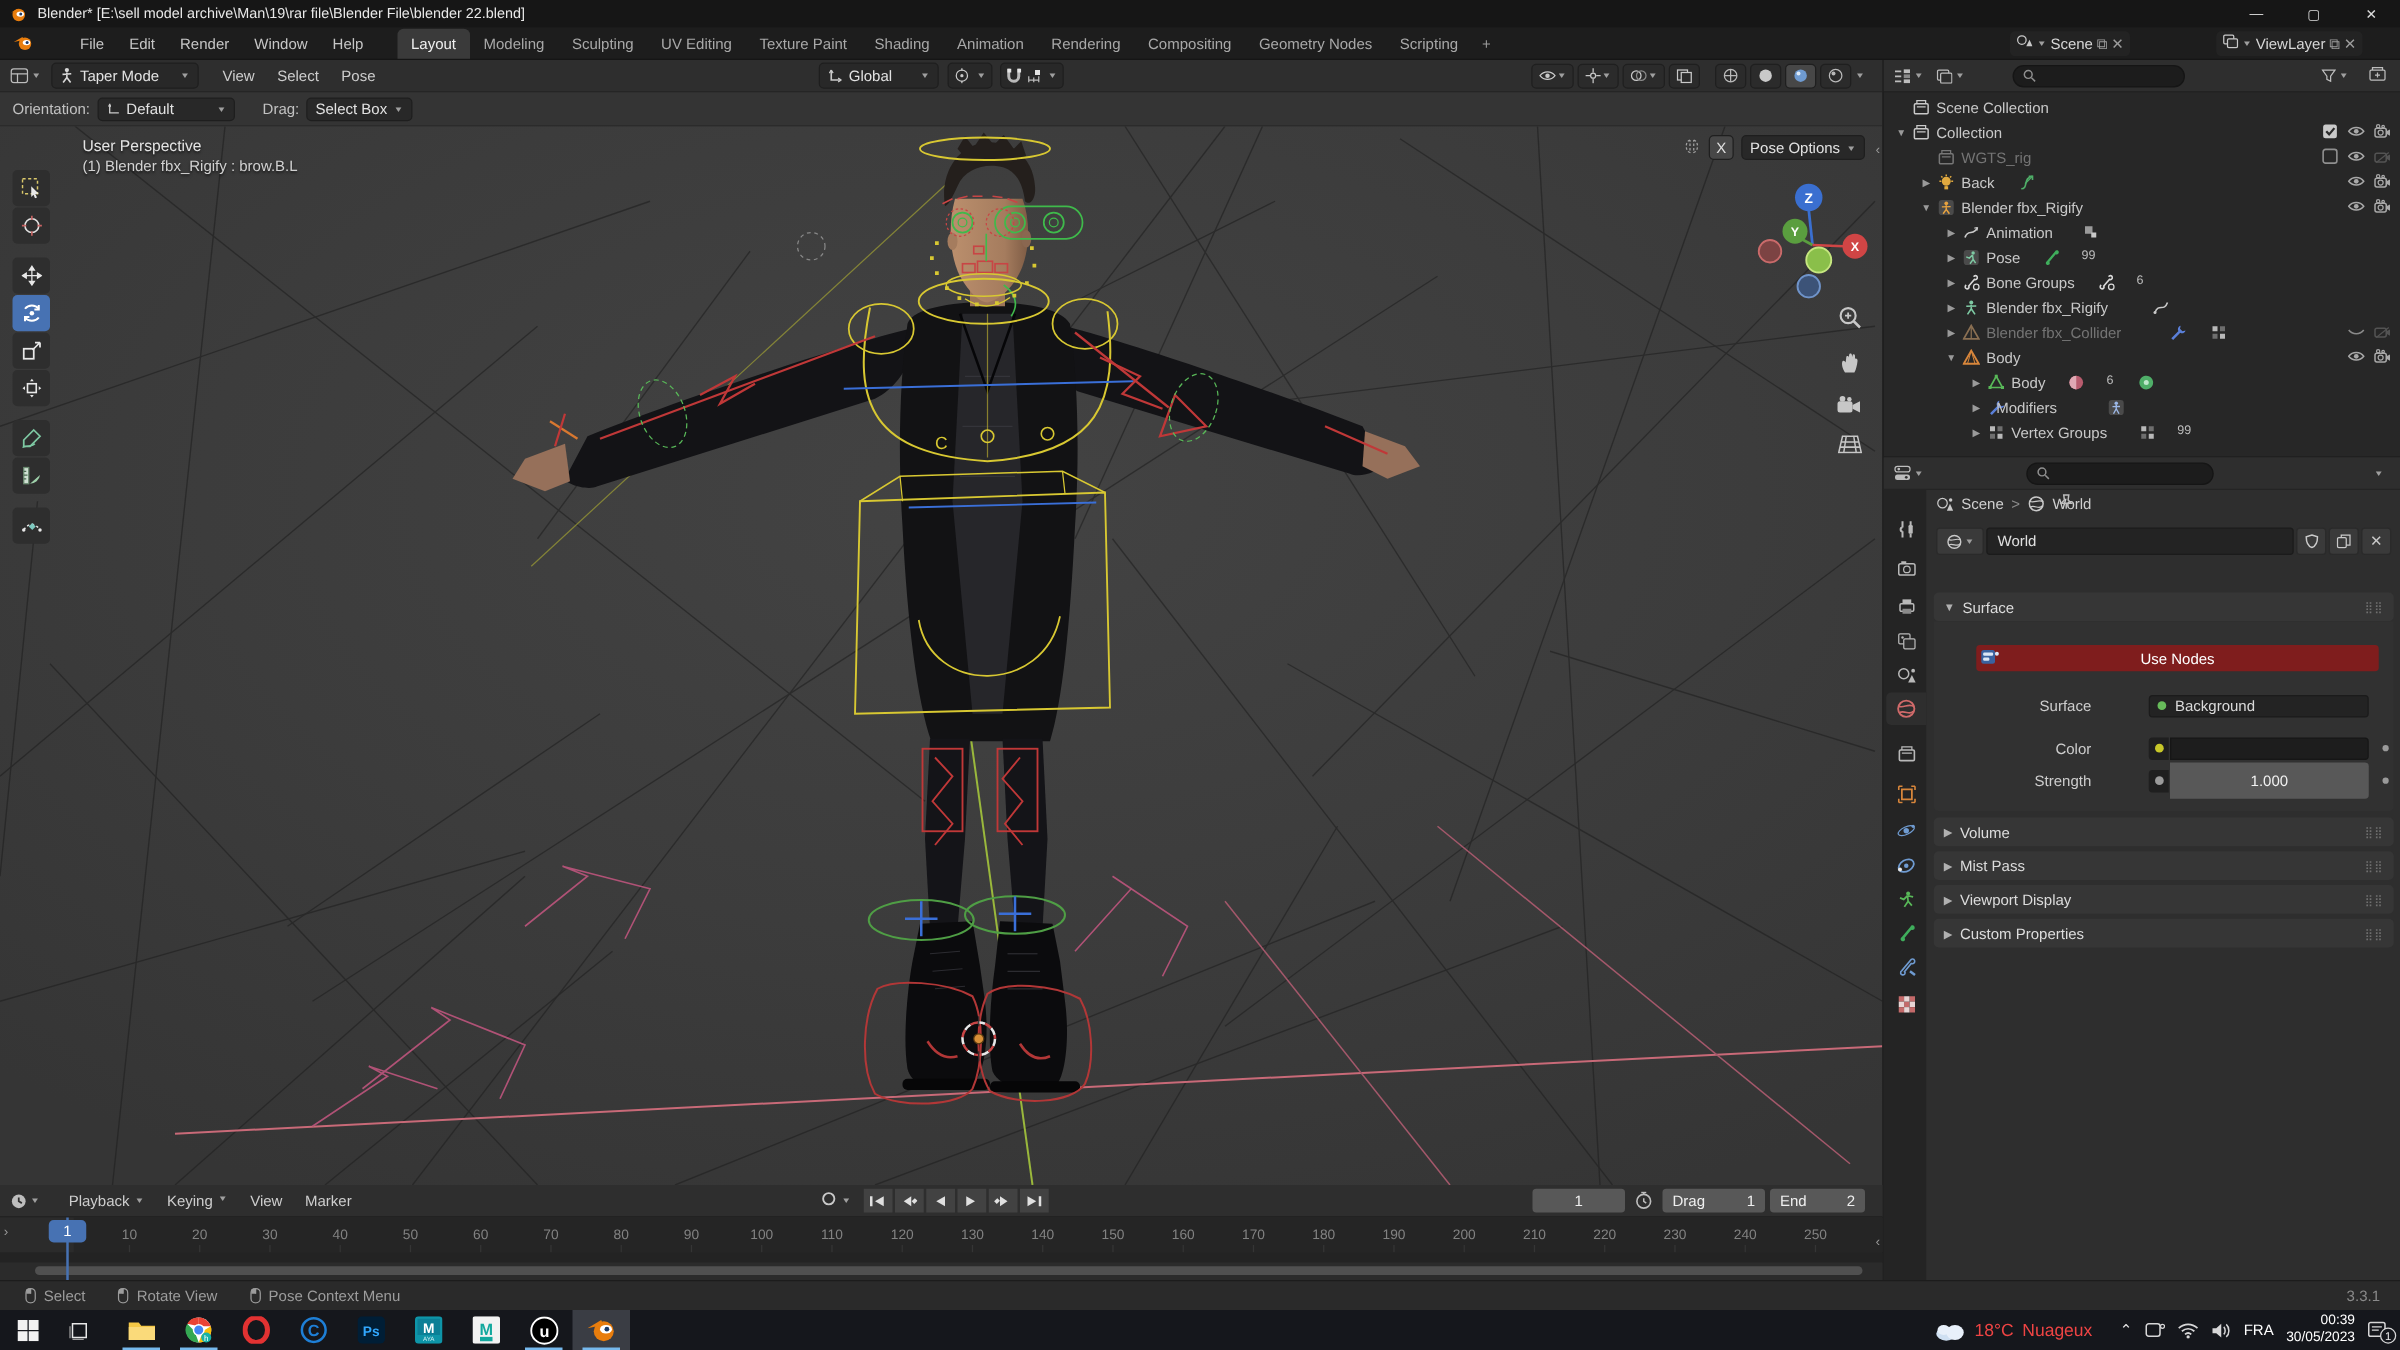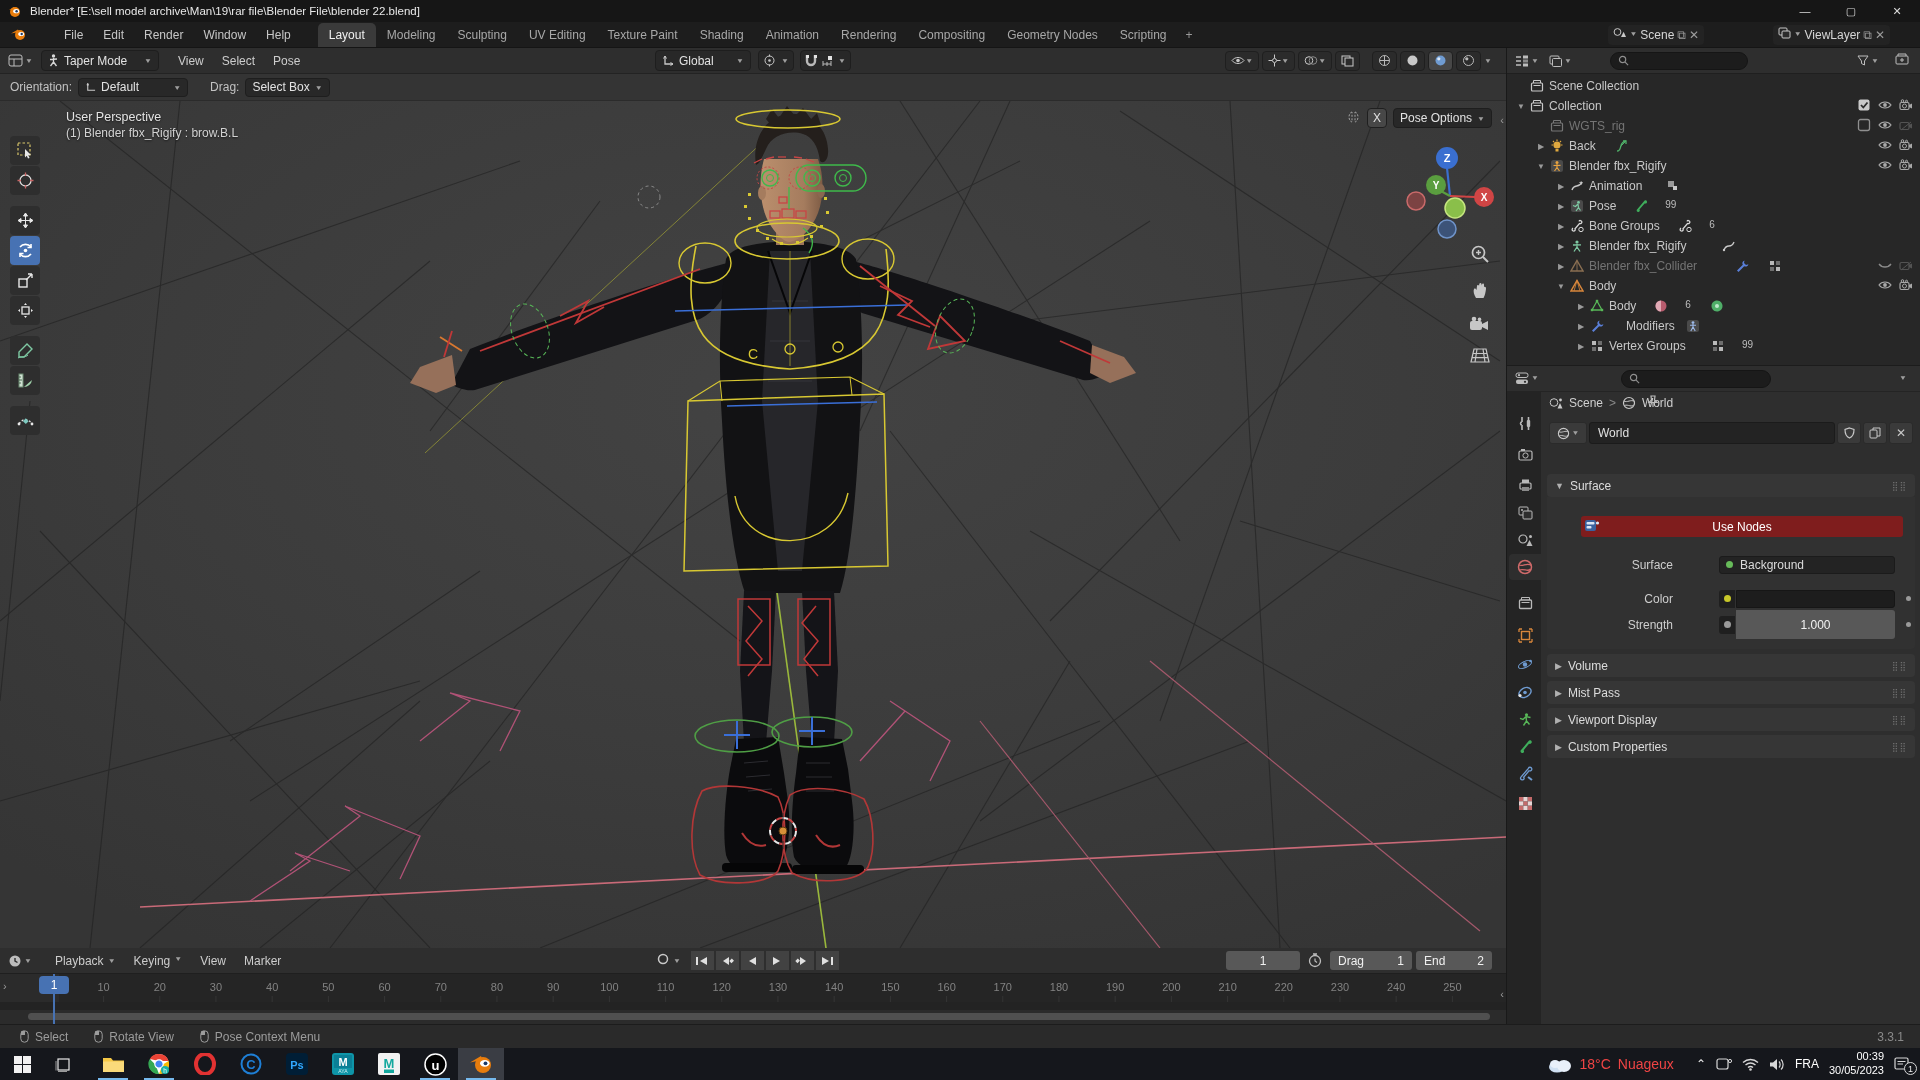--- a/index.html
+++ b/index.html
@@ -971,21 +971,21 @@
             </span>
           </span>
         </div>
         <div class="ol-row" style="top: 242px;">
           <span class="ol-exp" style="left: 68px;">▶</span>
           <span class="ol-ic" style="left: 82px;">
             <svg width="14" height="14" viewBox="0 0 14 14">
               <path d="M9.5 1.5 C7.5 2 6.8 4.3 7.8 5.8 L2 11.5 L3.5 13 L9.2 7.2 C10.8 8.2 13 7.3 13.4 5.3 L11 6 L9 4 Z" fill="#5a7fd8"></path>
             </svg>
           </span>
-          <span class="ol-label" style="left: 119px;">Modifiers</span>
+          <span class="ol-label" style="left: 90px;">Modifiers</span>
           <span class="ol-badges" style="left: 178.7px;">
             <span style="display: inline-flex; align-items: center;">
               <svg width="14" height="14" viewBox="0 0 14 14">
                 <rect x="1" y="1" width="12" height="12" rx="2.5" fill="#4a4a4a"></rect>
                 <circle cx="7" cy="3.6" r="1.4" fill="#9db9e8"></circle>
                 <path d="M7 5 V8 M4 6.3 L10 6.2 M7 8 L4.8 12 M7 8 L9.2 12" stroke="#9db9e8" stroke-width="1.1" fill="none"></path>
               </svg>
             </span>
           </span>
         </div>

